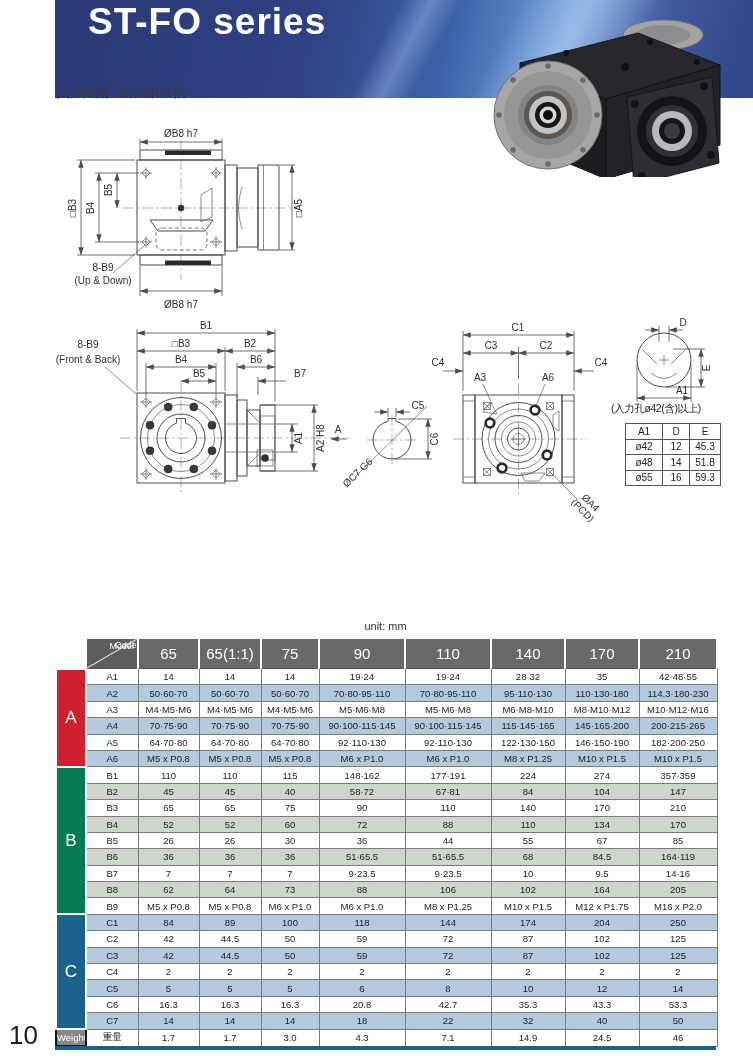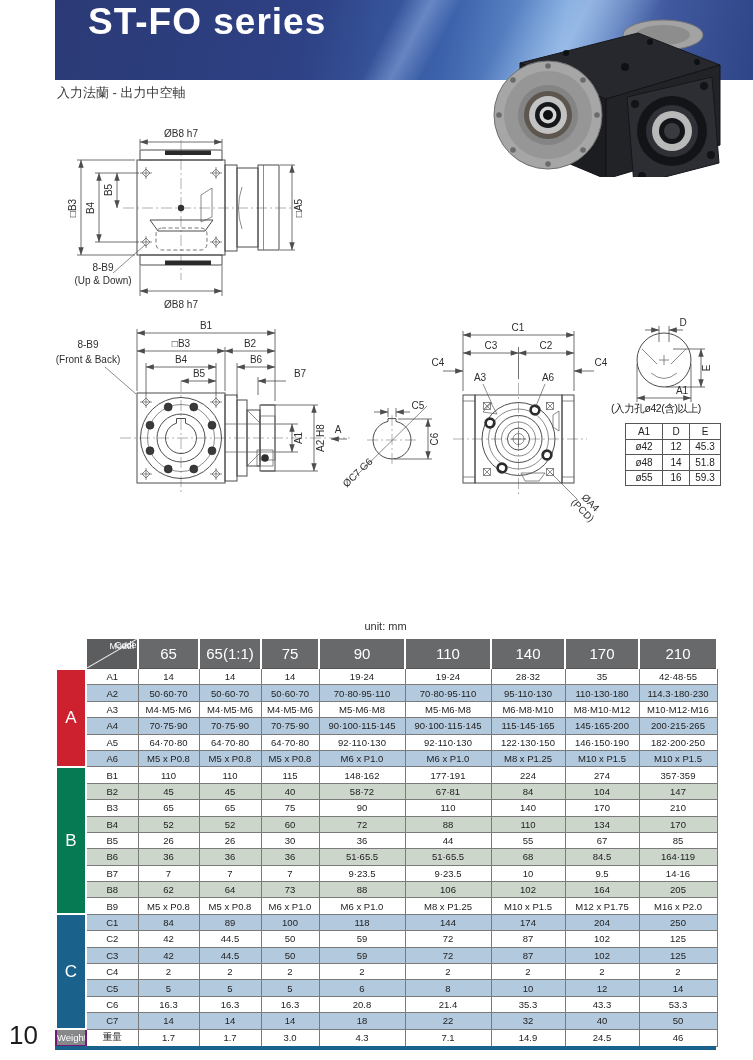--- a/index.html
+++ b/index.html
@@ -1,20 +1,20 @@
 <!DOCTYPE html>
 <html><head>
 <meta charset="utf-8">
 <style>
   html,body{margin:0;padding:0;background:#fff;}
   #app{position:relative;width:753px;height:1060px;overflow:hidden;background:#fff;
        font-family:"Liberation Sans",sans-serif;}
 
   
-  .banner{position:absolute;left:55px;top:0;width:698px;height:80px;
+  .banner{position:absolute;left:55px;top:0;width:698px;height:98px;
     background:linear-gradient(103deg,#2b3a76 0%,#2e4184 36%,#3c62ab 56%,#6f9cd6 72%,#40589e 86%,#2e4586 100%);
     overflow:hidden;}
   .banner .streak1{position:absolute;left:46%;top:-20px;width:60px;height:140px;
     background:linear-gradient(90deg,rgba(255,255,255,0),rgba(190,215,255,.35),rgba(255,255,255,0));
     transform:skewX(-28deg);}
   .banner .streak2{position:absolute;left:63%;top:-20px;width:140px;height:140px;
     background:linear-gradient(90deg,rgba(255,255,255,0),rgba(205,228,255,.45),rgba(255,255,255,0));
     transform:skewX(-28deg);}
   .banner-title{position:absolute;left:33px;top:1px;color:#fff;font-size:37px;font-weight:600;letter-spacing:1px;}
   .ratio-bar{position:absolute;left:0;bottom:0;width:100%;height:30px;background:#22306c;}
@@ -48,21 +48,21 @@
                  border:2px solid #fff;border-bottom:1.5px solid #555;padding:0;}
   .spec th.blank{background:#fff;border:none;}
   .spec th.corner{background:linear-gradient(to bottom right,#5c5d5f 48%,#ececec 50%,#5c5d5f 52%);
                   position:relative;font-size:9px;}
   .corner .tl{position:absolute;top:2px;right:3px;color:#fff;}
   .corner .bl{position:absolute;bottom:18px;left:3px;color:#fff;margin-left:25px;}
   td.cat{color:#fff;font-size:17px;border:2px solid #fff;}
   .catA{background:#cd2130;} .catB{background:#067a52;} .catC{background:#1a618c;}
   tr.tintBlue>td:not(.cat){background:#b3c9de;}
   tr.tintGreen>td:not(.cat){background:#ccd6cb;}
-  td.wlabel{background:#87888a;color:#fff;border:2px solid #701a75;font-size:9.5px;}
+  td.wlabel{background:#87888a;color:#fff;border:2px solid #0f172a;font-size:9.5px;}
   .bottom-rule{position:absolute;left:55px;top:1046px;width:661px;height:4px;background:#1a618c;}
   .page-num{position:absolute;left:9px;top:1020px;font-size:26px;color:#1c1c1c;}
 </style>
 </head>
 <body>
 
 <div id="app">
 
   <div class="banner">
     <div class="streak1"></div>
@@ -696,21 +696,21 @@
             <td>10</td>
             <td>12</td>
             <td>14</td>
           </tr>
           <tr>
             <td>C6</td>
             <td>16.3</td>
             <td>16.3</td>
             <td>16.3</td>
             <td>20.8</td>
-            <td>21.4</td>
+            <td>42.7</td>
             <td>35.3</td>
             <td>43.3</td>
             <td>53.3</td>
           </tr>
           <tr class="tintBlue">
             <td>C7</td>
             <td>14</td>
             <td>14</td>
             <td>14</td>
             <td>18</td>

